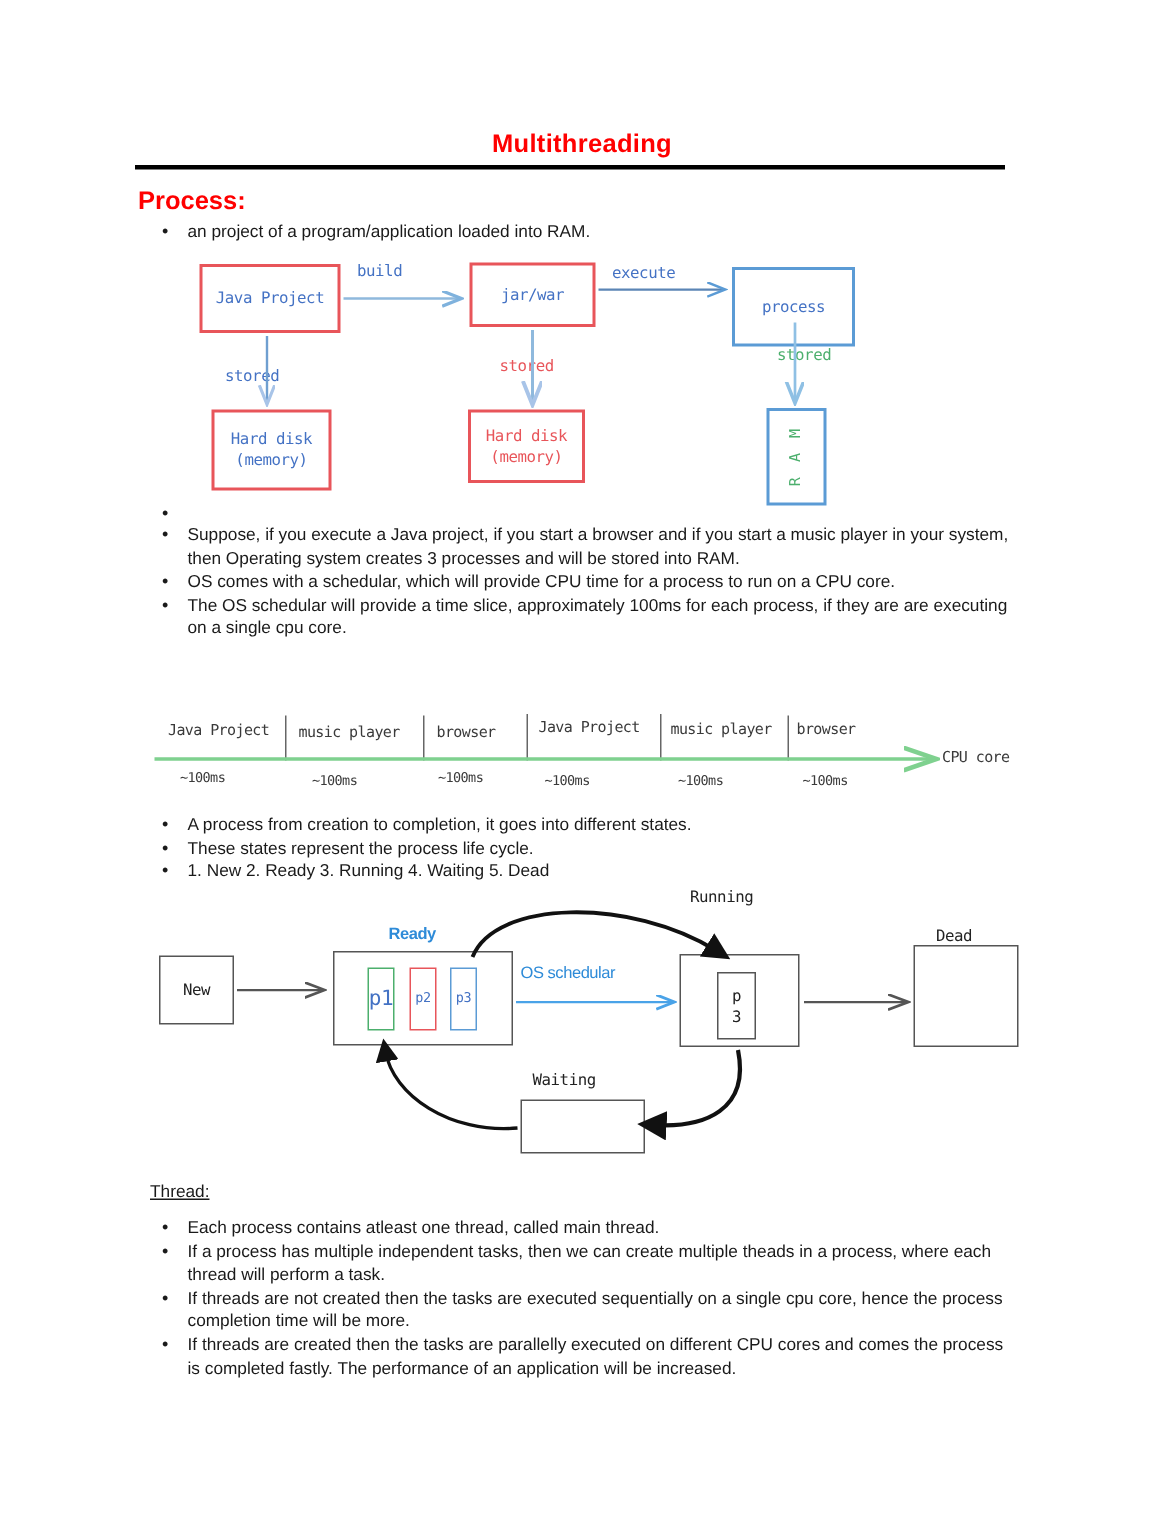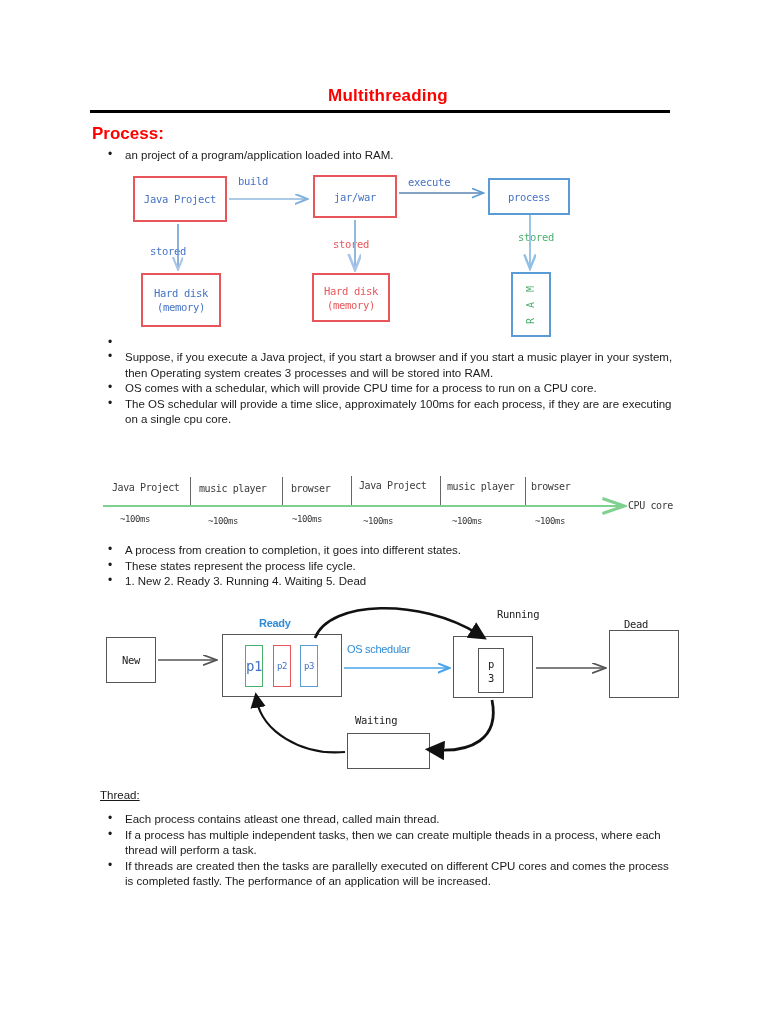--- a/index.html
+++ b/index.html
@@ -163,21 +163,21 @@
   <div class="bullets" style="left:100px; top:148px; width:580px;">
     <div class="bullet-row">an project of a program/application loaded into RAM.</div>
   </div>
 
   <div>
 
     <div class="dbox red-border t-blue" style="left:133px; top:176px; width:94px; height:46px;">Java Project</div>
 
     <div class="dbox red-border t-blue" style="left:313px; top:175px; width:84px; height:43px;">jar/war</div>
 
-    <div class="dbox blue-border t-blue" style="left:488px; top:178px; width:82px; height:37px;">process</div>
+    <div class="dbox blue-border t-blue" style="left:488px; top:178px; width:82px; height:53px;">process</div>
 
     <div class="dbox red-border" style="left:141px; top:273px; width:80px; height:54px; flex-direction:column;">
       <span class="t-blue">Hard disk</span>
       <span class="t-blue">(memory)</span>
     </div>
 
     <div class="dbox red-border" style="left:312px; top:273px; width:78px; height:49px; flex-direction:column;">
       <span class="t-red">Hard disk</span>
       <span class="t-red">(memory)</span>
     </div>
@@ -281,21 +281,21 @@
     <div class="dbox grey-border" style="left:222px; top:634px; width:120px; height:63px;"></div>
     <div class="dlabel" style="left:259px; top:617px; color:#2e8bd8; font-weight:600; font-family:'Liberation Sans',sans-serif; font-size:11px;">Ready</div>
 
     <div class="dbox green-border t-blue" style="left:245px; top:645px; width:18px; height:42px; font-size:14px;">p1</div>
     <div class="dbox red-border t-blue" style="left:273px; top:645px; width:18px; height:42px; font-size:9px; border-width:1.6px;">p2</div>
     <div class="dbox blue-border t-blue" style="left:300px; top:645px; width:18px; height:42px; font-size:9px; border-width:1.6px;">p3</div>
 
     <div class="dlabel" style="left:347px; top:643px; color:#2e8bd8; font-family:'Liberation Sans',sans-serif; font-size:11px;">OS schedular</div>
 
     <div class="dbox grey-border" style="left:453px; top:636px; width:80px; height:62px;"></div>
-    <div class="dlabel t-black" style="left:460px; top:608px;margin-left:37px;">Running</div>
+    <div class="dlabel t-black" style="left:460px; top:592px;">Running</div>
     <div class="dbox grey-border t-black" style="left:478px; top:648px; width:26px; height:45px; flex-direction:column; border-width:1px;">
       <span>p</span>
       <span>3</span>
     </div>
 
     <div class="dbox grey-border" style="left:609px; top:630px; width:70px; height:68px;"></div>
     <div class="dlabel t-black" style="left:624px; top:618px;">Dead</div>
 
     <div class="dbox grey-border" style="left:347px; top:733px; width:83px; height:36px;"></div>
     <div class="dlabel t-black" style="left:355px; top:714px;">Waiting</div>
@@ -314,16 +314,17 @@
     <path d="M492,700 C500,740 470,752 436,750" stroke="#111111" stroke-width="2.8" fill="none" marker-end="url(#ah-black-fat)"></path>
 
     <path d="M345,752 C300,756 262,730 257,701" stroke="#111111" stroke-width="2.2" fill="none" marker-end="url(#ah-black-fat)"></path>
   </svg>
 
   <div class="section-head-plain" style="left:100px; top:789px;text-decoration:underline;">Thread:</div>
 
   <div class="bullets" style="left:100px; top:812px; width:578px;">
     <div class="bullet-row">Each process contains atleast one thread, called main thread.</div>
     <div class="bullet-row">If a process has multiple independent tasks, then we can create multiple theads in a process, where each thread will perform a task.</div>
+    <div class="bullet-row">If threads are not created then the tasks are executed sequentially on a single cpu core, hence the process completion time will be more.</div>
     <div class="bullet-row">If threads are created then the tasks are parallelly executed on different CPU cores and comes the process is completed fastly. The performance of an application will be increased.</div>
   </div>
 
 </div>
 
 </body></html>

